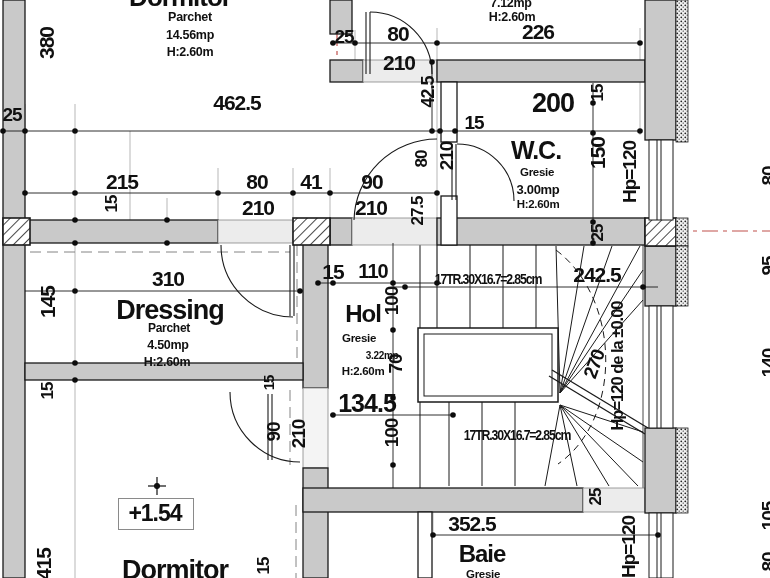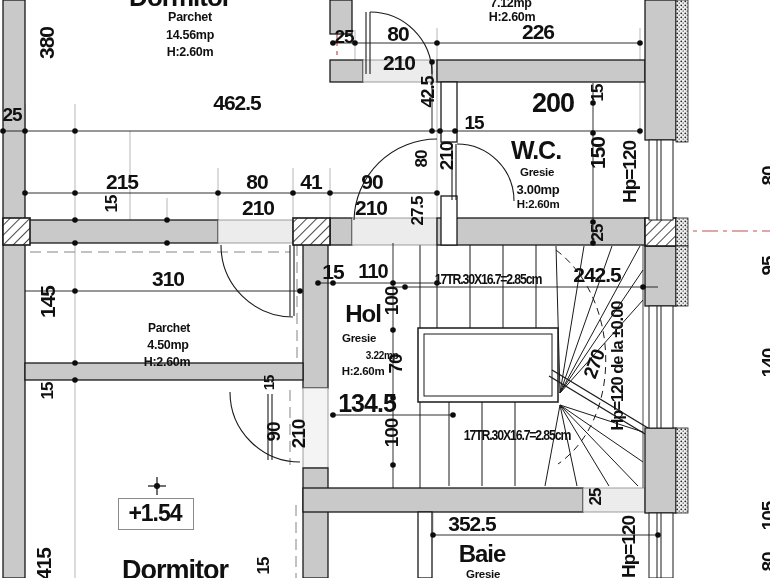--- a/index.html
+++ b/index.html
@@ -226,20 +226,21 @@
 <div class="lb s" style="left:190px;top:52px;font-size:12.5px">H:2.60m</div>
 
 <div class="lb s" style="left:511px;top:3px;font-size:12.5px">7.12mp</div>
 <div class="lb s" style="left:512px;top:17px;font-size:12.5px">H:2.60m</div>
 
 <div class="lb" style="left:536px;top:150px;font-size:25px">W.C.</div>
 <div class="lb s" style="left:537px;top:173px;font-size:11.5px">Gresie</div>
 <div class="lb s" style="left:538px;top:189px;font-size:13px">3.00mp</div>
 <div class="lb s" style="left:538px;top:205px;font-size:11.5px">H:2.60m</div>
 
+<div class="lb" style="left:170px;top:310px;font-size:27px">Dressing</div>
 <div class="lb s" style="left:169px;top:328px;font-size:12px">Parchet</div>
 <div class="lb s" style="left:168px;top:345px;font-size:12.5px">4.50mp</div>
 <div class="lb s" style="left:167px;top:362px;font-size:12.5px">H:2.60m</div>
 
 <div class="lb" style="left:363px;top:314px;font-size:24px">Hol</div>
 <div class="lb s" style="left:359px;top:339px;font-size:11.5px">Gresie</div>
 <div class="lb s" style="left:382px;top:356px;font-size:10px">3.22mp</div>
 <div class="lb s" style="left:363px;top:372px;font-size:11.5px">H:2.60m</div>
 
 <div class="lb" style="left:482px;top:554px;font-size:24px">Baie</div>

